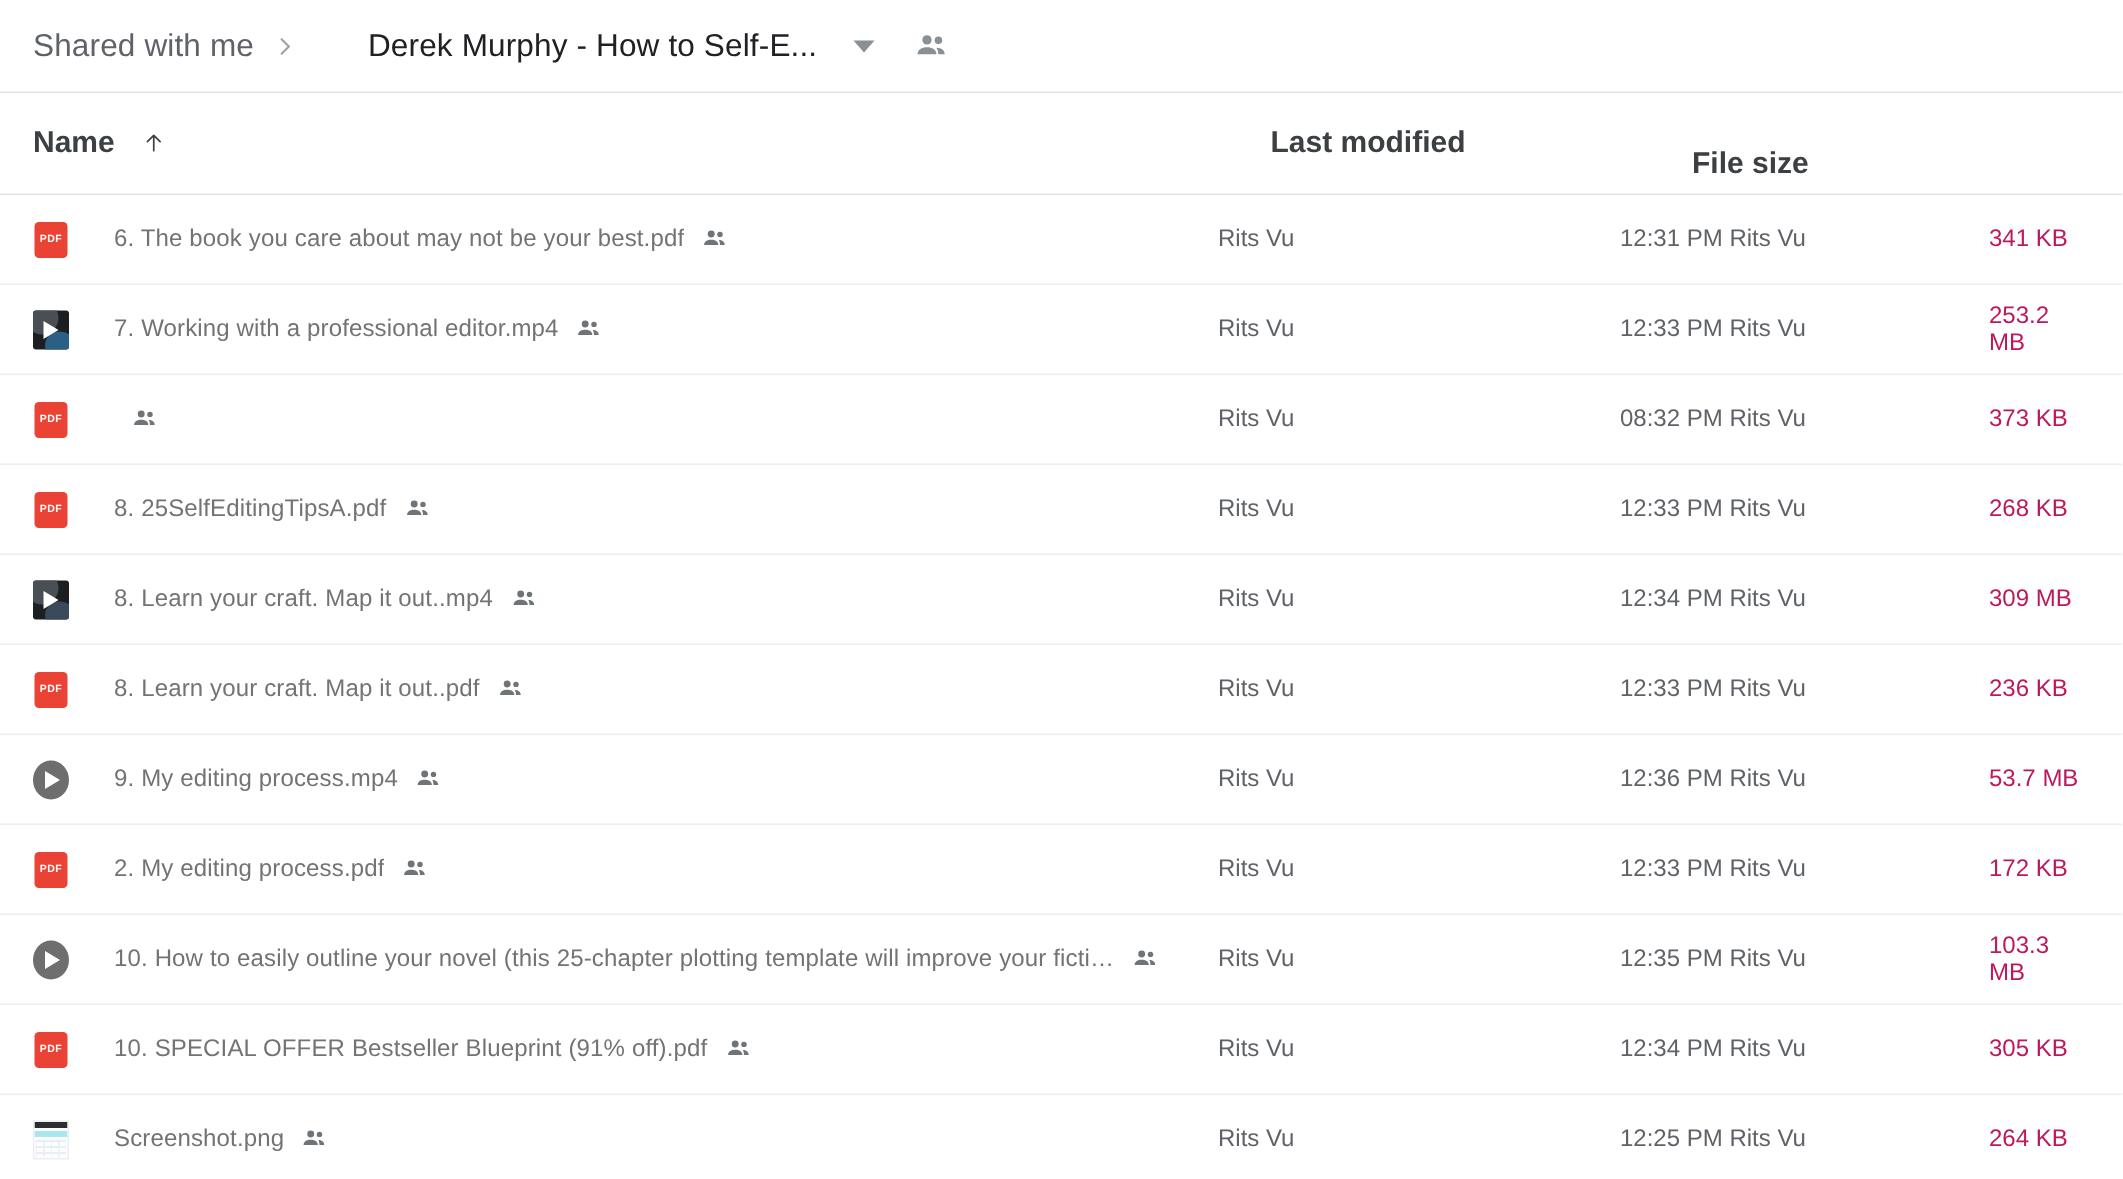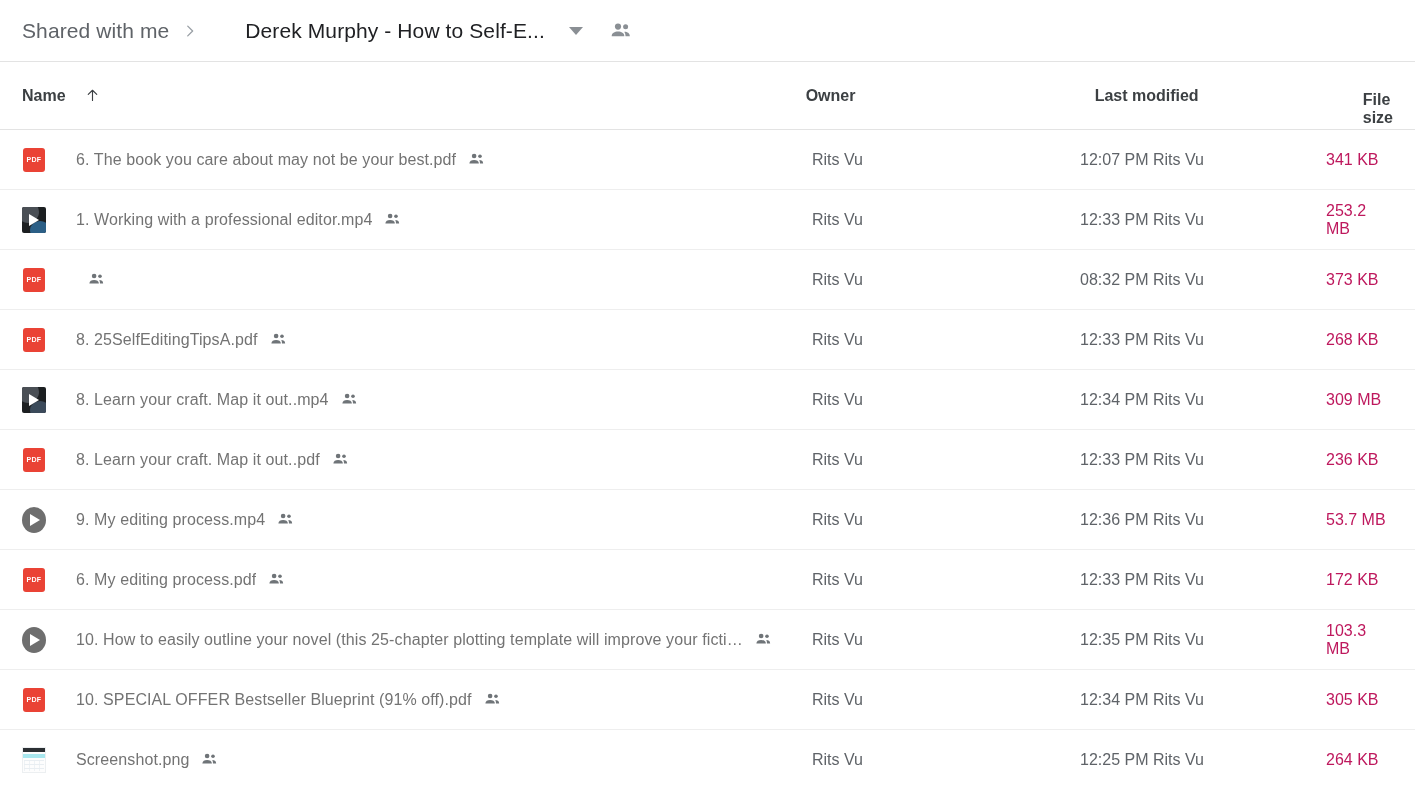--- a/index.html
+++ b/index.html
@@ -70,21 +70,21 @@
   }
 
   
   .colhead {
     height: 68px;
     box-sizing: border-box;
     display: flex;
     align-items: center;
     border-bottom: 1px solid #e3e3e3;
     padding: 0 22px;
-    font-size: 16px;
+    font-size: 20px;
     color: #3c4043;
     font-weight: bold;
     gap: 35px;
   }
   .ch-name { width: 790px; display: flex; align-items: center; }
   .ch-owner { width: 268px; }
   .ch-mod { width: 246px; }
   .ch-size { flex: 1; margin-top: 27px; }
   .sort-arrow {
     margin-left: 18px;
@@ -245,21 +245,20 @@
 
 <div class="colhead">
   <div class="ch-name">
     <span>Name</span>
     <span class="sort-arrow">
       <svg width="17" height="17" viewBox="0 0 24 24" aria-hidden="true">
         <path d="M12 19 V5 M6 10.5 L12 4.6 L18 10.5" fill="none" stroke="#3c4043" stroke-width="1.6" stroke-linecap="round" stroke-linejoin="round"></path>
       </svg>
     </span>
   </div>
-  <div class="ch-owner">Owner</div>
   <div class="ch-mod">Last modified</div>
   <div class="ch-size">File size</div>
 </div>
 
 <div class="filelist" id="filelist">
     <div class="row">
       <div class="cell-name">
         <span class="thumb">
           <span class="icon-pdf">PDF</span>
         </span>
@@ -267,33 +266,33 @@
         <span class="share-badge">
           <svg width="19" height="19" viewBox="0 0 24 24" aria-hidden="true">
             <circle cx="9" cy="7.6" r="2.9" fill="#6f7478"></circle>
             <circle cx="16.4" cy="7.9" r="2.3" fill="#6f7478"></circle>
             <path d="M3 16.9c0-3 2.7-4.4 6-4.4s6 1.4 6 4.4z" fill="#6f7478"></path>
             <path d="M15.5 12.7c2.6.1 4.9 1.3 4.9 4.2h-4c0-1.6-.3-3-.9-4.2z" fill="#6f7478"></path>
           </svg>
         </span>
       </div>
       <div class="cell-owner">Rits Vu</div>
-      <div class="cell-mod">12:07 PM  Rits Vu</div>
+      <div class="cell-mod">12:31 PM  Rits Vu</div>
       <div class="cell-size">341 KB</div>
     </div>
     <div class="row">
       <div class="cell-name">
         <span class="thumb">
           <span class="icon-video-thumb">
             <span class="vt-blob" style="left:-5px;top:-6px;width:22px;height:22px;background:#4a4f55;"></span>
             <span class="vt-blob" style="right:-4px;bottom:-6px;width:20px;height:18px;background:#2c5f86;"></span>
             <span class="play"></span>
           </span>
         </span>
-        <span class="fname">1. Working with a professional editor.mp4</span>
+        <span class="fname">7. Working with a professional editor.mp4</span>
         <span class="share-badge">
           <svg width="19" height="19" viewBox="0 0 24 24" aria-hidden="true">
             <circle cx="9" cy="7.6" r="2.9" fill="#6f7478"></circle>
             <circle cx="16.4" cy="7.9" r="2.3" fill="#6f7478"></circle>
             <path d="M3 16.9c0-3 2.7-4.4 6-4.4s6 1.4 6 4.4z" fill="#6f7478"></path>
             <path d="M15.5 12.7c2.6.1 4.9 1.3 4.9 4.2h-4c0-1.6-.3-3-.9-4.2z" fill="#6f7478"></path>
           </svg>
         </span>
       </div>
       <div class="cell-owner">Rits Vu</div>
@@ -398,21 +397,21 @@
       </div>
       <div class="cell-owner">Rits Vu</div>
       <div class="cell-mod">12:36 PM  Rits Vu</div>
       <div class="cell-size">53.7 MB</div>
     </div>
     <div class="row">
       <div class="cell-name">
         <span class="thumb">
           <span class="icon-pdf">PDF</span>
         </span>
-        <span class="fname">6. My editing process.pdf</span>
+        <span class="fname">2. My editing process.pdf</span>
         <span class="share-badge">
           <svg width="19" height="19" viewBox="0 0 24 24" aria-hidden="true">
             <circle cx="9" cy="7.6" r="2.9" fill="#6f7478"></circle>
             <circle cx="16.4" cy="7.9" r="2.3" fill="#6f7478"></circle>
             <path d="M3 16.9c0-3 2.7-4.4 6-4.4s6 1.4 6 4.4z" fill="#6f7478"></path>
             <path d="M15.5 12.7c2.6.1 4.9 1.3 4.9 4.2h-4c0-1.6-.3-3-.9-4.2z" fill="#6f7478"></path>
           </svg>
         </span>
       </div>
       <div class="cell-owner">Rits Vu</div>

